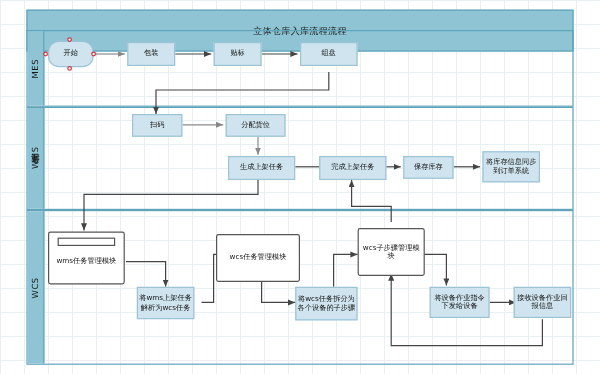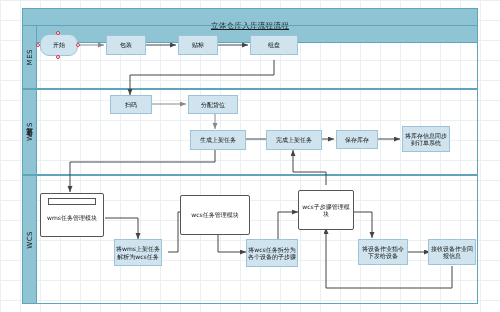--- a/index.html
+++ b/index.html
@@ -30,21 +30,20 @@
     height: 35px;
     background: #8ec4d4;
     border: 1px solid #5fa4bb;
     box-sizing: border-box;
     color: #1a1a1a;
     font-size: 7.5px;
     display: flex;
     align-items: center;
     justify-content: center;
     letter-spacing: 0.3px;
-    text-decoration: underline;
   }
   
   .lane {
     position: absolute;
     box-sizing: border-box;
     border: 1px solid #5fa4bb;
     background: transparent;
   }
   .lane-label {
     position: absolute;

